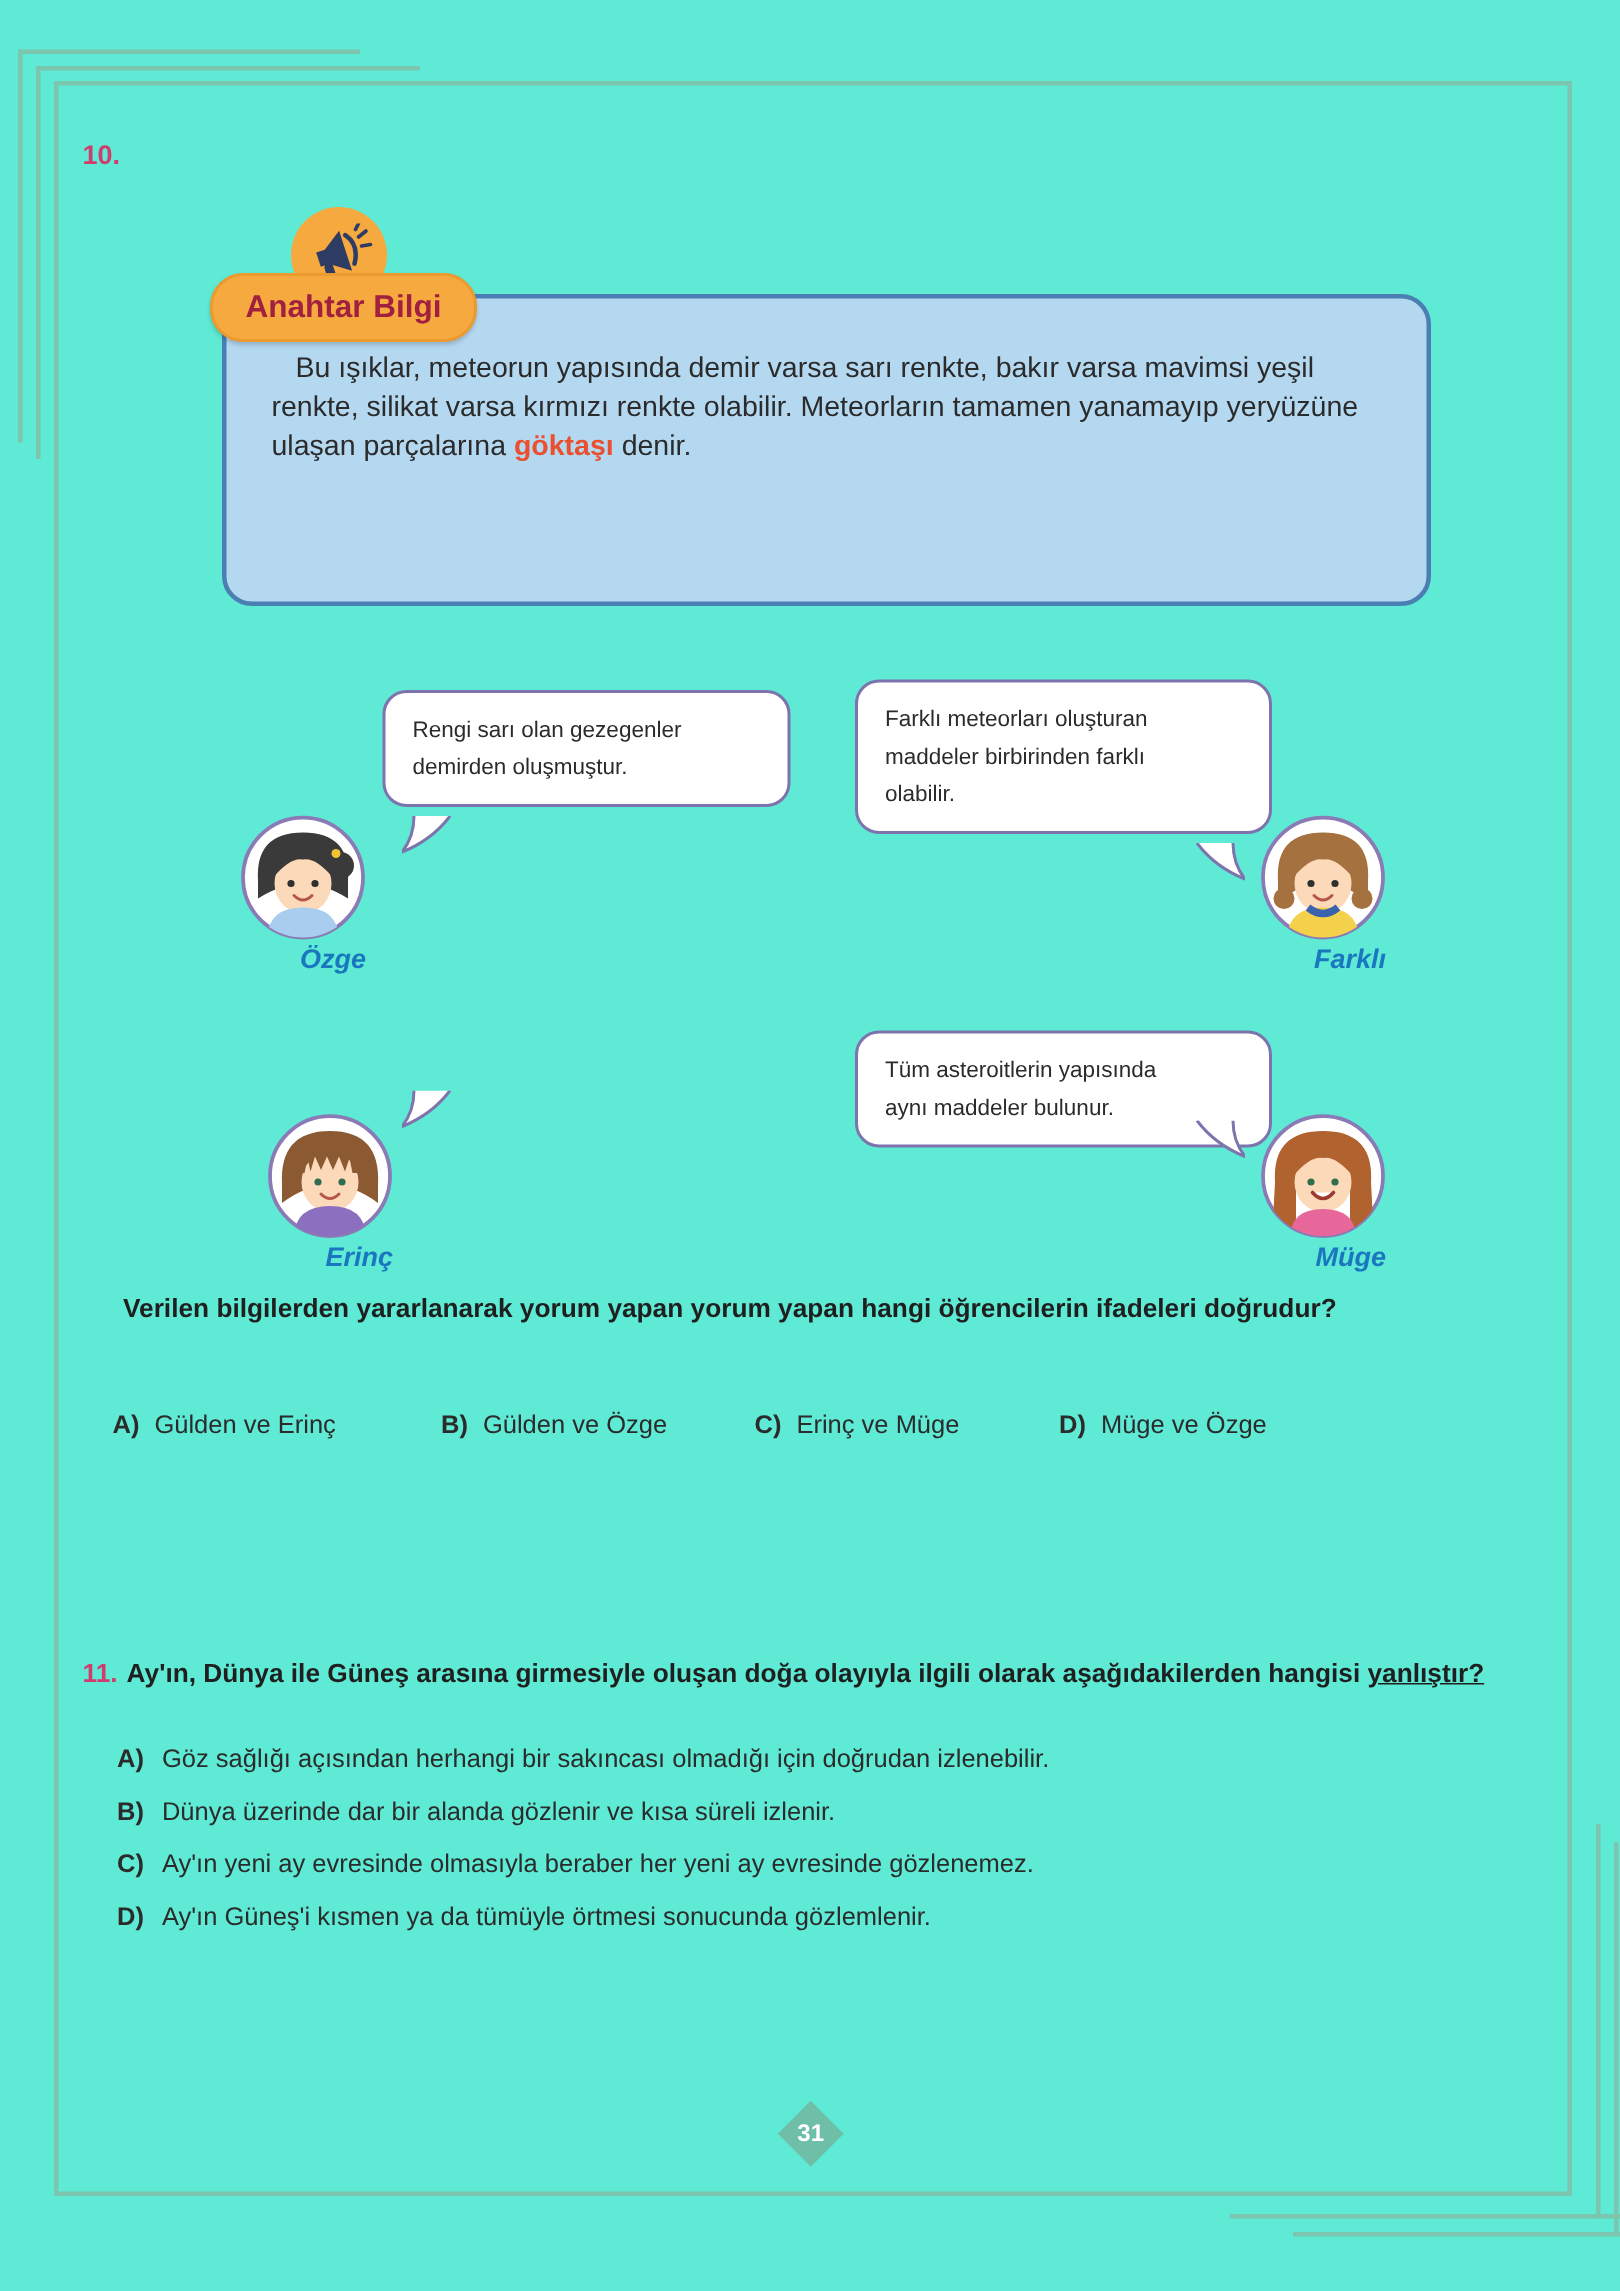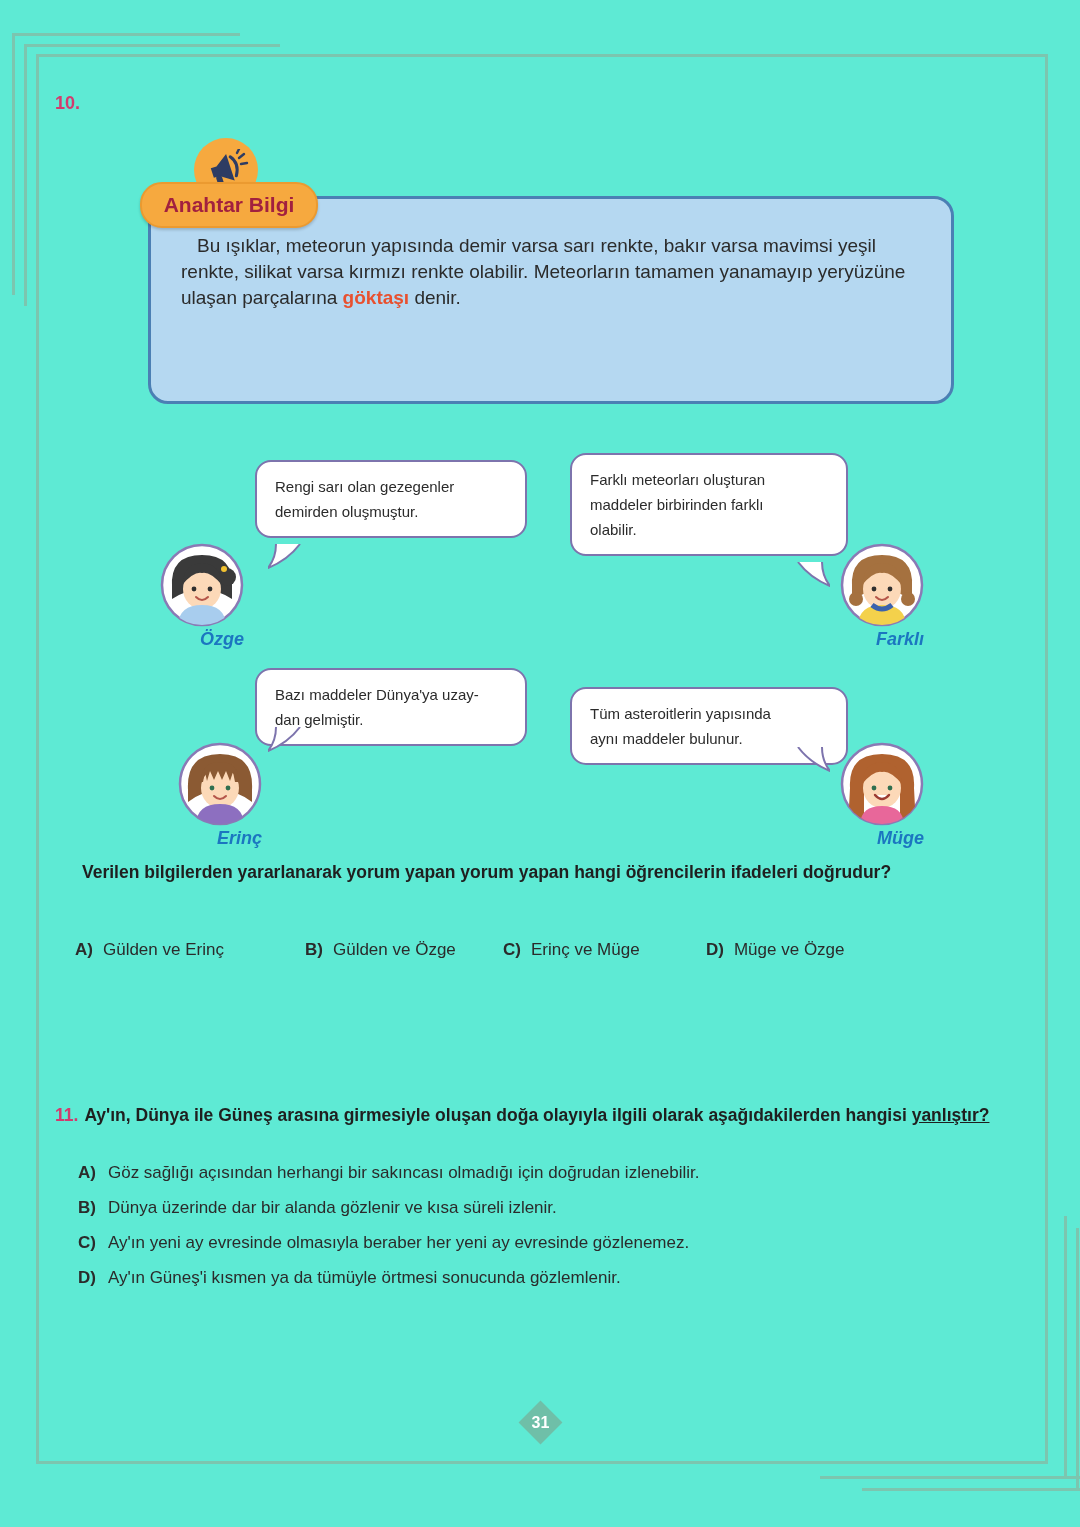--- a/index.html
+++ b/index.html
@@ -136,22 +136,20 @@
         <circle cx="34" cy="46" r="2.4" fill="#2f2f2f"></circle>
           <circle cx="50" cy="46" r="2.4" fill="#2f2f2f"></circle>
         <path d="M36 54 Q42 60 48 54" stroke="#b5564a" stroke-width="2" fill="none" stroke-linecap="round"></path>
         <path d="M18 84 Q18 62 42 62 Q66 62 66 84 Z" fill="#f4d14b"></path>
         <path d="M32 62 Q42 70 52 62" stroke="#3b62ad" stroke-width="5" fill="none"></path>
       </g>
     </svg>
     <div class="name">Farklı</div>
   </div>
 
-  <div class="bubble" style="left:255px;top:668px;width:232px;">Bazı maddeler Dünya'ya uzay-
-dan gelmiştir.</div>
   <div class="tail" style="left:268px;top:727px;">
     <svg width="40" height="26">
         <path d="M8 0 Q8 14 0 24 Q20 16 32 0" fill="#fff" stroke="#7d74ad" stroke-width="2" stroke-linejoin="round"></path>
       </svg>
   </div>
   <div class="avatar" style="left:170px;top:742px;">
     <svg width="84" height="84" viewBox="0 0 84 84">
       <defs>
           <clipPath id="c3">
             <circle cx="42" cy="42" r="40"></circle>
@@ -195,21 +193,21 @@
         <path d="M35 53 Q42 61 49 53" stroke="#9c3b32" stroke-width="2.4" fill="#fff" stroke-linecap="round"></path>
         <path d="M20 84 Q20 64 42 64 Q64 64 64 84 Z" fill="#e8679a"></path>
       </g>
     </svg>
     <div class="name">Müge</div>
   </div>
 
   <div class="stem10">Verilen bilgilerden yararlanarak yorum yapan yorum yapan hangi öğrencilerin ifadeleri doğrudur?</div>
 
   <div class="opt" style="left:75px;"><b>A)</b><span>Gülden ve Erinç</span></div>
-  <div class="opt" style="left:305px;"><b>B)</b><span>Gülden ve Özge</span></div>
+  <div class="opt" style="left:294px;"><b>B)</b><span>Gülden ve Özge</span></div>
   <div class="opt" style="left:503px;"><b>C)</b><span>Erinç ve Müge</span></div>
   <div class="opt" style="left:706px;"><b>D)</b><span>Müge ve Özge</span></div>
 
   <div class="q11"><span class="num">11.</span><span>Ay'ın, Dünya ile Güneş arasına girmesiyle oluşan doğa olayıyla ilgili olarak aşağıdakilerden hangisi </span><span class="ul">yanlıştır?</span></div>
 
   <div class="q11opt" style="top:1163px;"><b>A)</b><span>Göz sağlığı açısından herhangi bir sakıncası olmadığı için doğrudan izlenebilir.</span></div>
   <div class="q11opt" style="top:1198px;"><b>B)</b><span>Dünya üzerinde dar bir alanda gözlenir ve kısa süreli izlenir.</span></div>
   <div class="q11opt" style="top:1233px;"><b>C)</b><span>Ay'ın yeni ay evresinde olmasıyla beraber her yeni ay evresinde gözlenemez.</span></div>
   <div class="q11opt" style="top:1268px;"><b>D)</b><span>Ay'ın Güneş'i kısmen ya da tümüyle örtmesi sonucunda gözlemlenir.</span></div>
 

